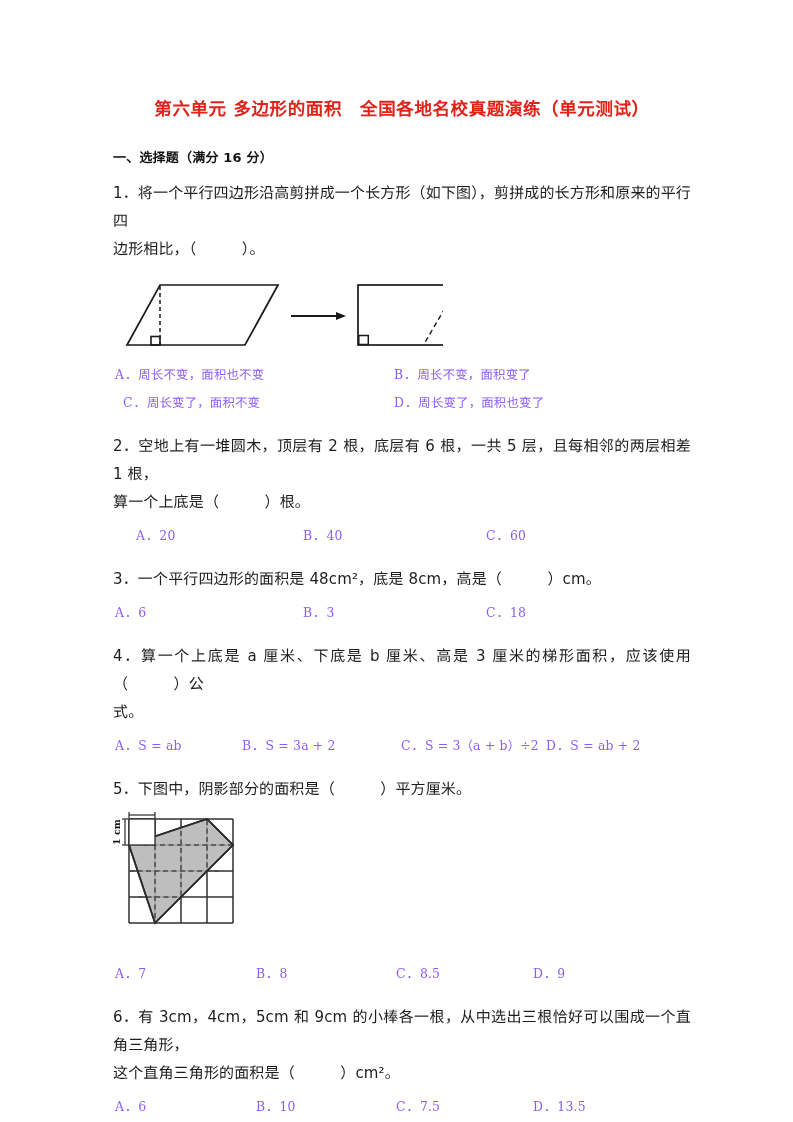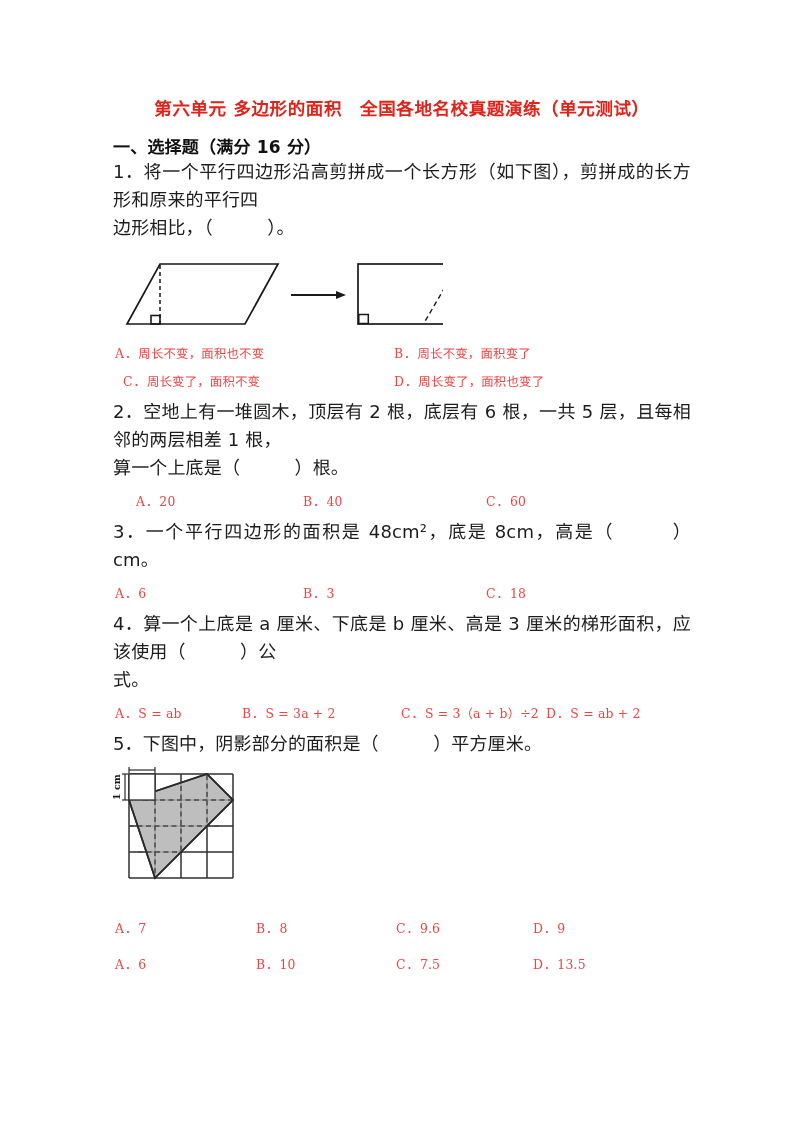--- a/index.html
+++ b/index.html
@@ -45,44 +45,45 @@
     margin-top: 14px;
     text-align: center;
     font-size: 13px;
     font-weight: bold;
     color: #111;
     letter-spacing: 0.3px;
   }
 
   
   .section-head {
-    margin-top: 11px;
-    font-size: 17px;
+    margin-top: 25px;
+    font-size: 13px;
     font-weight: bold;
     color: #111;
     letter-spacing: 0.2px;
   }
 
   
   .question {
-    font-size: 18px;
+    margin-top: 13px;
+    font-size: 15px;
     line-height: 28px;
     color: #1d1d1d;
     text-align: justify;
     letter-spacing: 0.15px;
   }
 
   
   .options {
     position: relative;
     margin-top: 10px;
     height: 26px;
     font-size: 12.4px;
     font-family: "DejaVu Serif", "Liberation Serif", serif;
-    color: #ef4444;
+    color: #8b5cf6;
   }
   .options.two-line { height: 54px; }
   .opt {
     position: absolute;
     white-space: nowrap;
     letter-spacing: 0.2px;
   }
   .opt .lab { letter-spacing: 1px; }
   .opt-cjk {
     font-family: "DejaVu Sans", "Liberation Sans", sans-serif;
@@ -225,24 +226,28 @@
 
       <polygon points="16,36 94,10 120,36 42,114" fill="none" stroke="#2a2a2a" stroke-width="1.7"></polygon>
 
       <rect x="16" y="10" width="26" height="26" fill="#ffffff" stroke="#3a3a3a" stroke-width="1.4"></rect>
     </svg>
   </div>
 
   <div class="options">
     <span class="opt" style="left:2px; top:0;"><span class="lab">A．</span><span>7</span></span>
     <span class="opt" style="left:143px; top:0;"><span class="lab">B．</span><span>8</span></span>
-    <span class="opt" style="left:283px; top:0;"><span class="lab">C．</span><span>9.6</span></span>
+    <span class="opt" style="left:283px; top:0;"><span class="lab">C．</span><span>8.5</span></span>
     <span class="opt" style="left:420px; top:0;"><span class="lab">D．</span><span>9</span></span>
   </div>
 
+  <div class="question">
+    <div>6．有 3cm，4cm，5cm 和 9cm 的小棒各一根，从中选出三根恰好可以围成一个直角三角形，</div>
+    <div>这个直角三角形的面积是（　　　）cm²。</div>
+  </div>
   <div class="options">
     <span class="opt" style="left:2px; top:0;"><span class="lab">A．</span><span>6</span></span>
     <span class="opt" style="left:143px; top:0;"><span class="lab">B．</span><span>10</span></span>
     <span class="opt" style="left:283px; top:0;"><span class="lab">C．</span><span>7.5</span></span>
     <span class="opt" style="left:420px; top:0;"><span class="lab">D．</span><span>13.5</span></span>
   </div>
 
 
 </div>
 </div>

